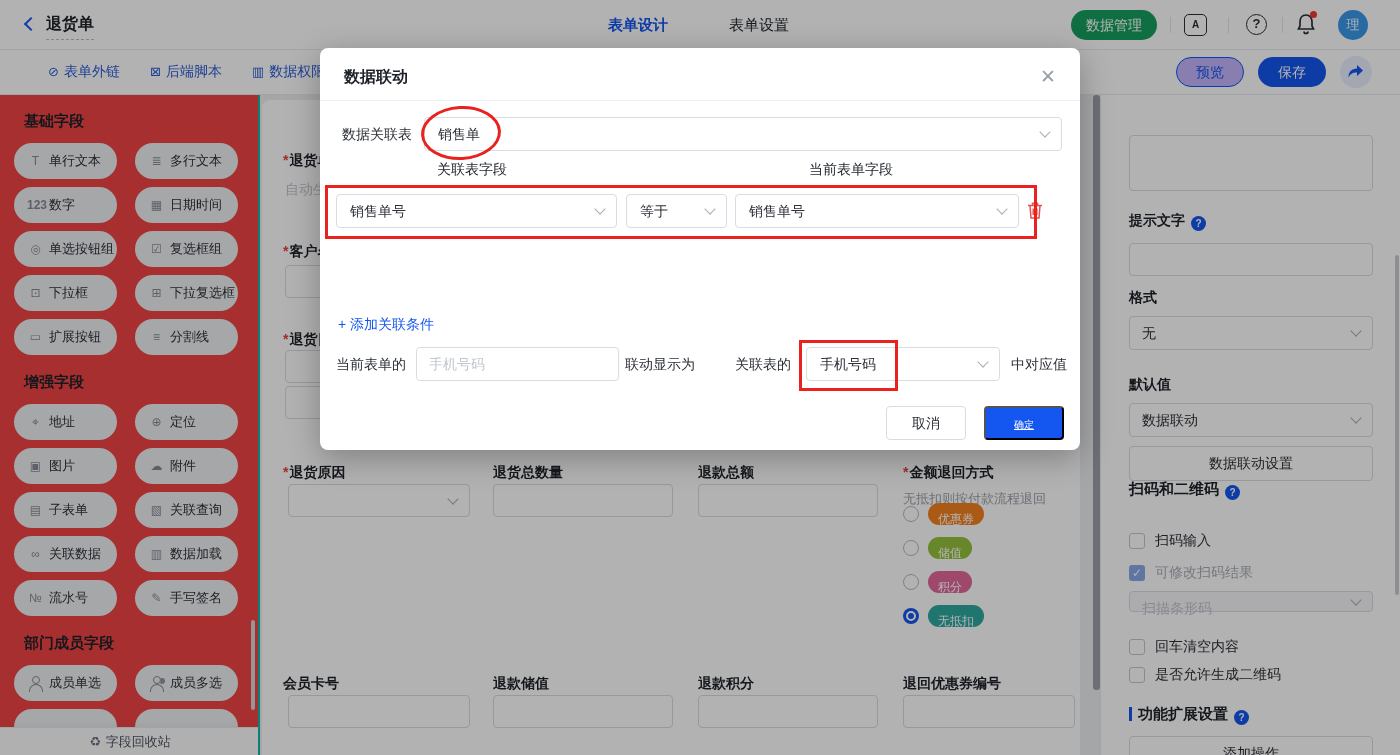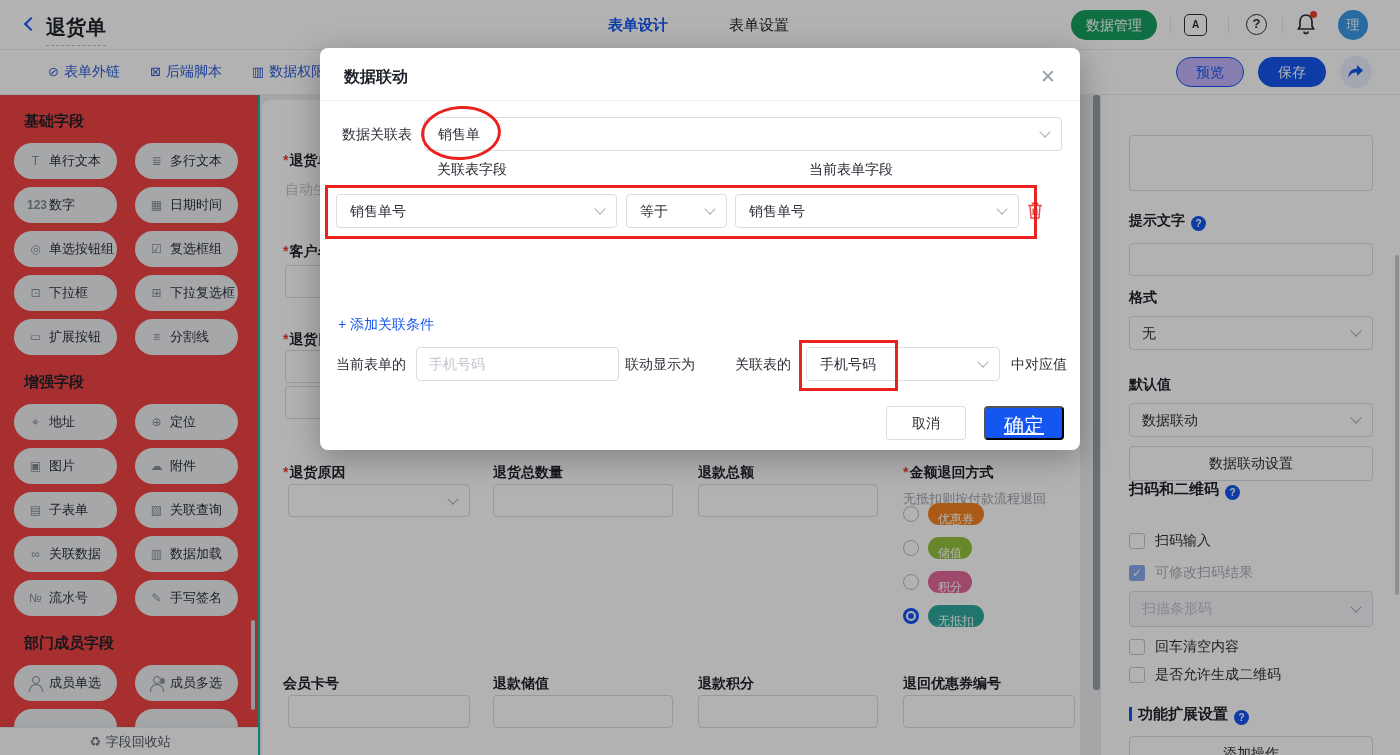--- a/index.html
+++ b/index.html
@@ -2,21 +2,21 @@
 <html><head>
 <meta charset="utf-8">
 <style>
   * { margin:0; padding:0; box-sizing:border-box; }
   body { font-family:"Liberation Sans","DejaVu Sans",sans-serif; background:#666; }
   .stage { position:relative; width:1400px; height:755px; background:#eceef1; overflow:hidden; }
 
   
   .header { position:absolute; left:0; top:0; width:1400px; height:50px; background:#fff; border-bottom:1px solid #e9ecf0; z-index:1; }
   .back-ch { position:absolute; left:26px; top:19px; width:10px; height:10px; border-left:2px solid #1456f0; border-bottom:2px solid #1456f0; transform:rotate(45deg); cursor:pointer; }
-  .doc-title { position:absolute; left:46px; top:14px; font-size:20px; font-weight:600; color:#1d2129; border-bottom:1px dashed #b9c0cc; padding-bottom:4px; }
+  .doc-title { position:absolute; left:46px; top:14px; font-size:16px; font-weight:600; color:#1d2129; border-bottom:1px dashed #b9c0cc; padding-bottom:4px; }
   .hd-tab { position:absolute; top:16px; font-size:15px; cursor:pointer; }
   .hd-tab.t1 { left:608px; color:#1456f0; font-weight:600; }
   .hd-tab.t2 { left:729px; color:#1d2129; }
   .pill-green { position:absolute; left:1071px; top:10px; width:86px; height:30px; border-radius:15px; background:#18a05f; color:#fff; font-size:14px; text-align:center; line-height:30px; cursor:pointer; }
   .hd-div { position:absolute; top:17px; width:1px; height:16px; background:#e3e5e8; }
   .docs-ic { position:absolute; left:1184px; top:14px; width:23px; height:22px; border:1.6px solid #2b2f36; border-radius:5px; color:#2b2f36; font-size:10px; font-weight:700; text-align:center; line-height:19px; cursor:pointer; }
   .help-ic { position:absolute; left:1246px; top:14px; width:21px; height:21px; border:1.6px solid #2b2f36; border-radius:50%; color:#2b2f36; font-size:13px; font-weight:700; text-align:center; line-height:18px; cursor:pointer; }
   .bell { position:absolute; left:1296px; top:13px; cursor:pointer; }
   .bell-dot { position:absolute; left:1310px; top:11px; width:7px; height:7px; border-radius:50%; background:#f03b33; }
   .avatar { position:absolute; left:1338px; top:10px; width:30px; height:30px; border-radius:50%; background:#3a9ae8; color:#fff; font-size:13px; text-align:center; line-height:30px; cursor:pointer; }
@@ -89,21 +89,21 @@
   .md-close { position:absolute; right:24px; top:17px; font-size:19px; color:#9aa0a8; cursor:pointer; }
   .md-hd-line { position:absolute; left:0; top:52px; width:760px; height:1px; background:#eceff3; }
   .md-label { position:absolute; font-size:14px; color:#2b2f36; white-space:nowrap; }
   .md-select { position:absolute; height:34px; border:1px solid #d8dce3; border-radius:4px; background:#fff; font-size:14px; color:#2b2f36; line-height:32px; padding-left:13px; cursor:pointer; }
   .md-input { position:absolute; height:34px; border:1px solid #d8dce3; border-radius:4px; background:#fff; font-size:14px; color:#2b2f36; padding:0 12px; outline:none; width:203px; }
   .md-input::placeholder { color:#c1c6cd; }
   .md-colhead { position:absolute; top:113px; font-size:14px; color:#1d2129; }
   .md-add { position:absolute; left:18px; top:268px; font-size:14px; color:#1456f0; cursor:pointer; }
   .trash { position:absolute; left:706px; top:153px; cursor:pointer; }
   .btn-cancel { position:absolute; left:566px; top:358px; width:80px; height:34px; border:1px solid #d8dce3; border-radius:4px; background:#fff; font-size:14px; color:#2b2f36; text-align:center; line-height:32px; cursor:pointer; }
-  .btn-ok { position:absolute; left:664px; top:358px; width:80px; height:34px; border-radius:4px; background:#1456f0; font-size:20px; color:#fff; text-align:center; line-height:34px; cursor:pointer;text-decoration:underline; }
+  .btn-ok { position:absolute; left:664px; top:358px; width:80px; height:34px; border-radius:4px; background:#1456f0; font-size:10px; color:#fff; text-align:center; line-height:34px; cursor:pointer;text-decoration:underline; }
 
   
   .anno { position:absolute; border:3px solid #e9211f; z-index:70; pointer-events:none; }
   .anno-ellipse { left:421px; top:106px; width:80px; height:54px; border-radius:50%; transform:rotate(-3deg); }
   .anno-rect1 { left:325px; top:185px; width:712px; height:54px; }
   .anno-rect2 { left:799px; top:340px; width:99px; height:51px; }
 </style>
 </head>
 <body>
 
@@ -309,21 +309,21 @@
     <button class="rp-btn" style="top:351px">数据联动设置</button>
     <div class="rp-label" style="top:385px; font-size:15px"><span>扫码和二维码</span><span class="qmark">?</span></div>
     <div class="cb-row" style="top:437px">
         <span class="cb"></span>
         <span>扫码输入</span>
       </div>
     <div class="cb-row muted" style="top:469px">
         <span class="cb checked">✓</span>
         <span>可修改扫码结果</span>
       </div>
-    <div class="rp-box rp-select dis" style="top:496px; height:36px"><span>扫描条形码</span><span class="caret"></span></div>
+    <div class="rp-box rp-select dis" style="top:496px; height:21px"><span>扫描条形码</span><span class="caret"></span></div>
     <div class="cb-row" style="top:543px">
         <span class="cb"></span>
         <span>回车清空内容</span>
       </div>
     <div class="cb-row" style="top:571px">
         <span class="cb"></span>
         <span>是否允许生成二维码</span>
       </div>
     <div class="rp-label" style="top:610px; font-size:15px"><span class="sec-bar"></span><span>功能扩展设置</span><span class="qmark">?</span></div>
     <button class="rp-btn" style="top:641px">添加操作</button>

